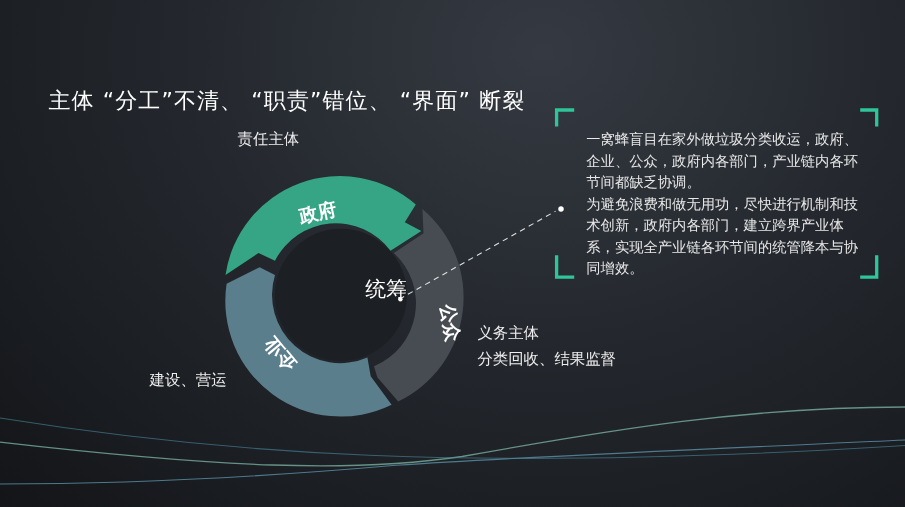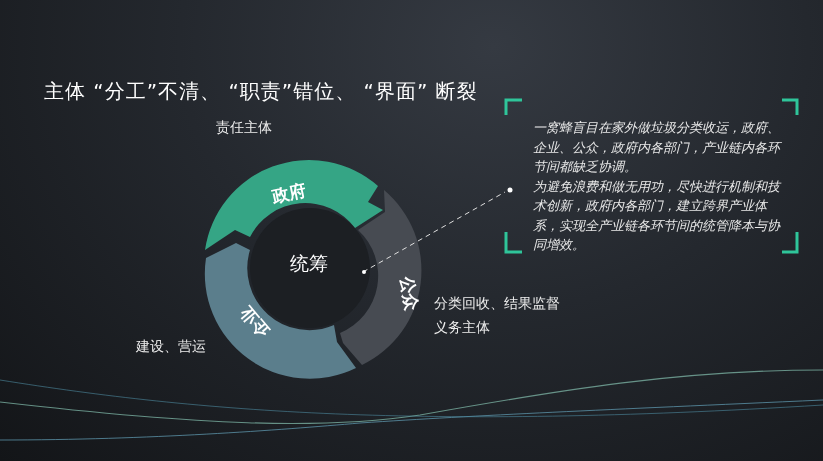--- a/index.html
+++ b/index.html
@@ -4,24 +4,24 @@
 <style>
   html, body { margin:0; padding:0; }
   body {
     width:823px; height:461px; overflow:hidden; position:relative;
     background: radial-gradient(ellipse at 60% 10%, #353a42 0%, #24282e 45%, #131518 100%);
     font-family: "DejaVu Sans", sans-serif; color:#f2f2f2;
   }
   .title { position:absolute; left:44px; top:34px; font-size:20px; letter-spacing:1px; color:#ffffff;margin-top:44px; }
   .label { position:absolute; font-size:14px; line-height:22px; color:#eeeeee; }
   .diagram { position:absolute; left:0; top:0; width:823px; height:461px; }
-  .center-text { position:absolute; left:290px; top:248px; width:80px; text-align:left; font-size:19px; line-height:31px; color:#ffffff; }
+  .center-text { position:absolute; left:290px; top:248px; width:80px; text-align:right; font-size:19px; line-height:31px; color:#ffffff; }
   .seg-label { position:absolute; font-size:17px; font-weight:bold; color:#ffffff; }
   .info { position:absolute; left:533px; top:118px; width:250px; font-size:13px; line-height:19.5px; color:#e8e8e8; }
-  .info p { margin:0;font-style:italic; }
+  .info p { margin:0; }
 </style>
 </head>
 <body>
 
 <div class="title">主体 “分工”不清、 “职责”错位、 “界面” 断裂</div>
 
 <svg class="diagram" viewBox="0 0 823 461">
 
   <path d="M0,402 C200,425 320,430 420,415 C560,390 680,370 823,370" stroke="#7fb8a8" stroke-width="1.2" fill="none" opacity="0.75"></path>
   <path d="M0,440 C150,440 280,430 360,423 C480,415 600,410 823,400" stroke="#5f9ab0" stroke-width="1" fill="none" opacity="0.75"></path>
@@ -49,22 +49,22 @@
 <div class="seg-label" style="left:238px;top:310px;transform:rotate(-130deg);">企业</div>
 
 <div class="center-text">
   <div>统筹</div>
 </div>
 
 <div class="label" style="left:216px;top:117px;font-family:Liberation Mono, monospace;">
   <div>责任主体</div>
 </div>
 <div class="label" style="left:434px;top:291px;line-height:24px;">
+  <div>义务主体</div>
   <div>分类回收、结果监督</div>
-  <div>义务主体</div>
 </div>
 <div class="label" style="left:136px;top:333px;line-height:26px;">
   <div>建设、营运</div>
 </div>
 
 <div class="info">
   <p>一窝蜂盲目在家外做垃圾分类收运，政府、企业、公众，政府内各部门，产业链内各环节间都缺乏协调。</p>
   <p>为避免浪费和做无用功，尽快进行机制和技术创新，政府内各部门，建立跨界产业体系，实现全产业链各环节间的统管降本与协同增效。</p>
 </div>
 

